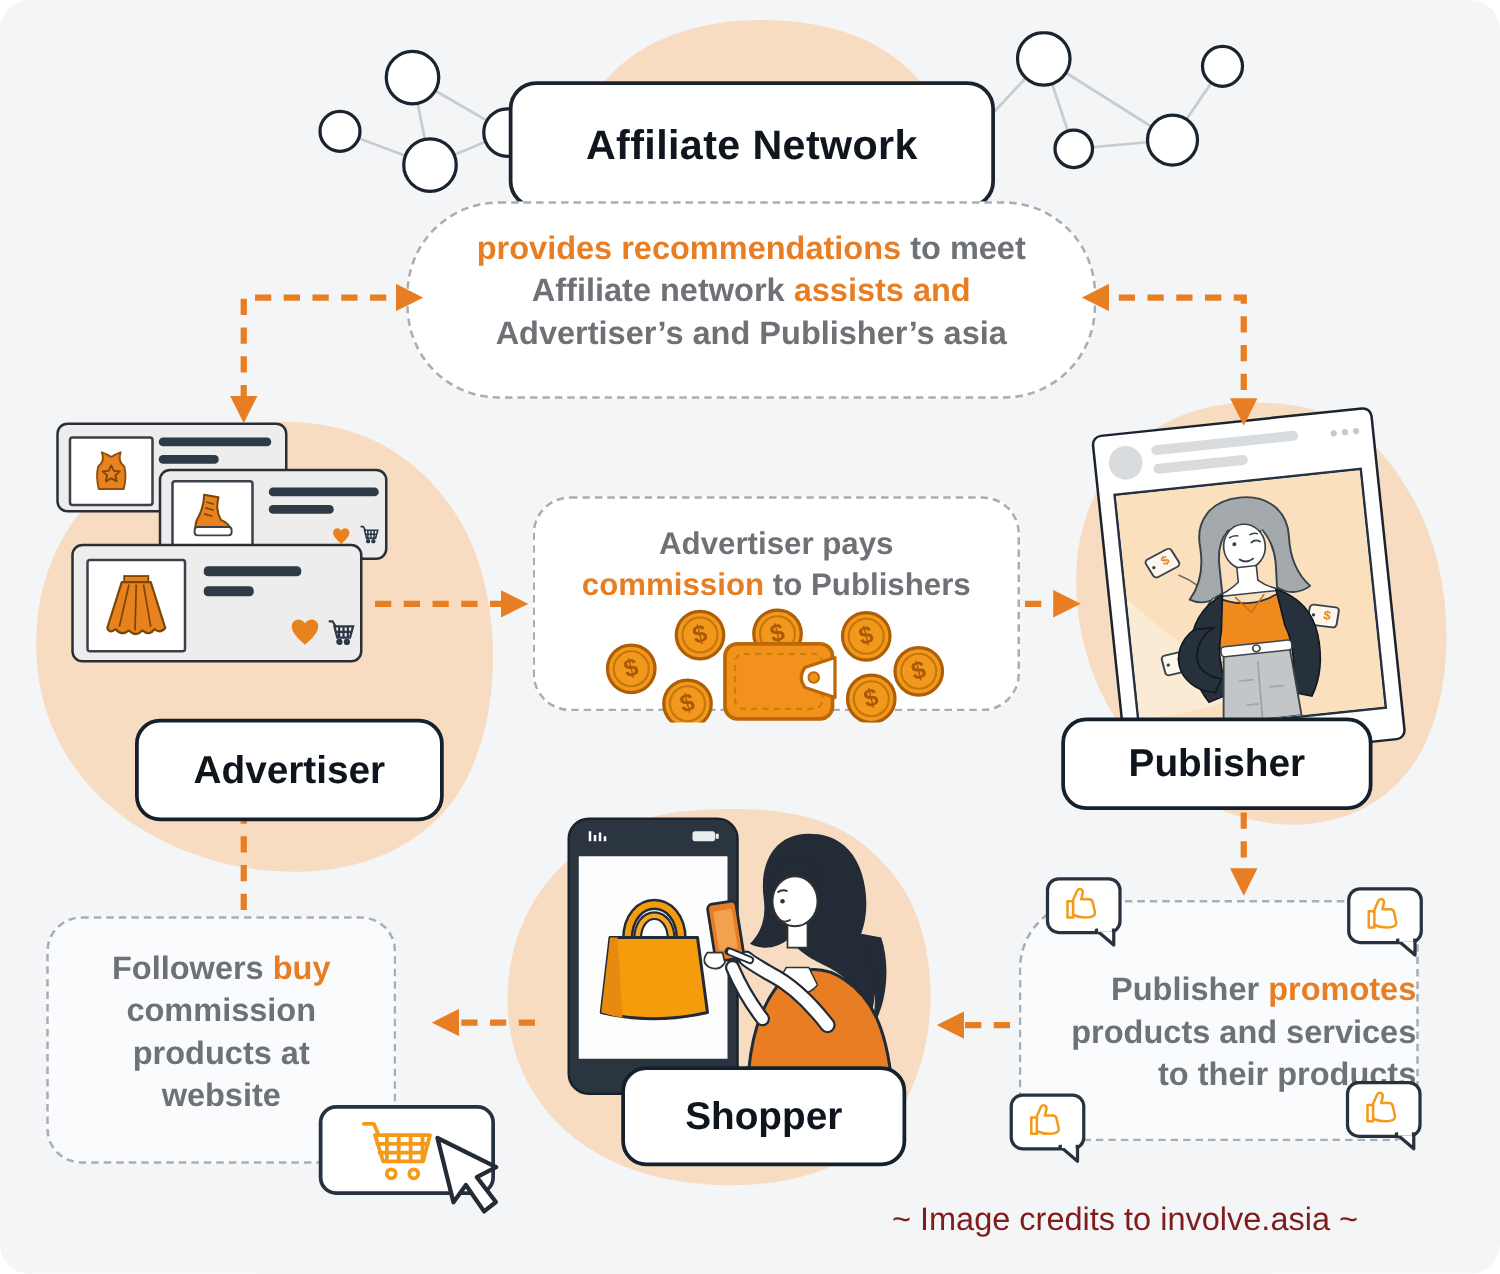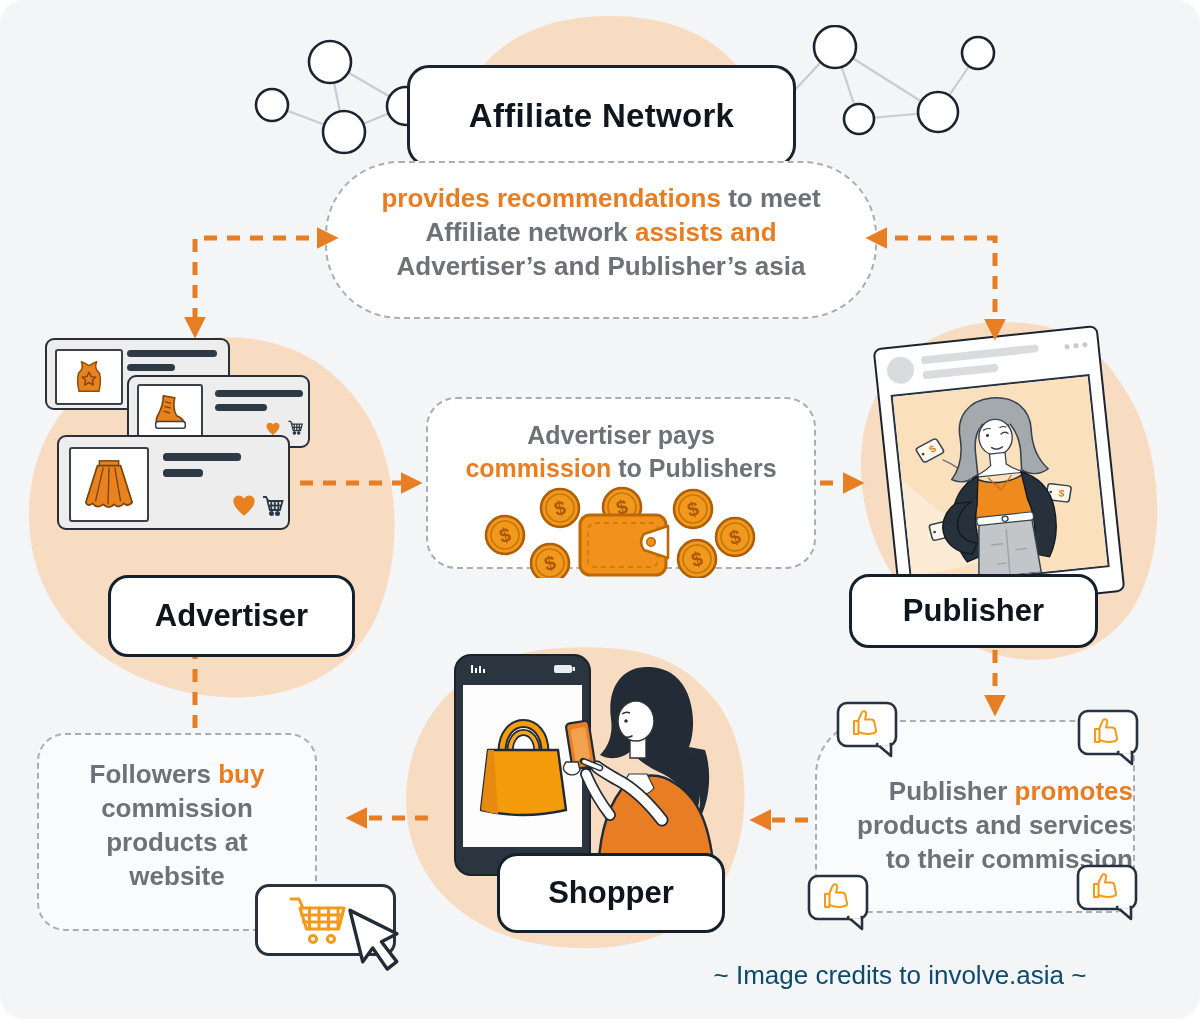--- a/index.html
+++ b/index.html
@@ -47,21 +47,21 @@
         transform:rotate(-6deg);z-index:5;box-sizing:border-box;}
   .post .avatar{position:absolute;left:10px;top:9px;width:27px;height:27px;border-radius:50%;background:#D9DCDE;}
   .post .pbar{position:absolute;background:#D9DCDE;border-radius:4px;height:8px;}
   .post .dots{position:absolute;right:10px;top:14px;display:flex;gap:4px;}
   .post .dots i{width:5px;height:5px;border-radius:50%;background:#C6CACD;}
   .photo{position:absolute;left:11px;top:46px;right:11px;bottom:24px;border:2px solid #273240;overflow:hidden;}
 
   
   .cart-button{left:255px;top:884px;width:135px;height:66px;background:#fff;border:3px solid #273240;
                border-radius:14px;z-index:11;display:flex;align-items:center;}
-  .credits{left:620px;top:960px;width:560px;text-align:center;font-size:26px;color:#0c4a6e;z-index:10;}
+  .credits{left:620px;top:960px;width:560px;text-align:center;font-size:26px;color:#7f1d1d;z-index:10;}
   .thumb-bubble{position:absolute;z-index:6;}
   .arrows{left:0;top:0;z-index:9;pointer-events:none;}
   .bgsvg{left:0;top:0;z-index:1;}
   .netsvg{z-index:2;}
   .wallet-svg{left:478px;top:476px;z-index:5;}
   .shopper-svg{left:450px;top:640px;z-index:6;}
   .cursor-svg{left:348px;top:901px;z-index:12;transform:rotate(-14deg);}
 </style>
 </head>
 <body>
@@ -318,21 +318,21 @@
       <path d="M212 180 C198 162 184 148 166 139 C159 135 152 131 147 127" fill="none" stroke="#212B36" stroke-width="13" stroke-linecap="round"></path>
       <path d="M212 180 C198 162 184 148 166 139 C159 135 152 131 147 127" fill="none" stroke="#FDFDFD" stroke-width="9.5" stroke-linecap="round"></path>
       <path d="M150 128 L133 121" stroke="#212B36" stroke-width="6.5" stroke-linecap="round"></path>
       <path d="M150 128 L134 121.5" stroke="#FDFDFD" stroke-width="3.6" stroke-linecap="round"></path>
     </g>
   </svg>
 
   <div class="abs bubble promotes-bubble">
     <div class="bl"><span>Publisher </span><span class="em">promotes</span></div>
     <div class="bl"><span>products and services</span></div>
-    <div class="bl"><span>to their commission</span></div>
+    <div class="bl"><span>to their products</span></div>
   </div>
 
   <svg class="thumb-bubble" style="left:836px;top:701px" width="62" height="57" viewBox="0 0 62 57">
     <rect x="2" y="2" width="58" height="43" rx="9" fill="#fff" stroke="#273240" stroke-width="2.6"></rect>
     <path d="M41 43 L55 43 L55 55 Z" fill="#fff" stroke="#273240" stroke-width="2.6" stroke-linejoin="round"></path>
     <rect x="42.5" y="41" width="11" height="3.4" fill="#fff"></rect>
     <g stroke="#F49A18" stroke-width="2" fill="none" stroke-linejoin="round" stroke-linecap="round">
       <path d="M18 20 h4.5 v13 H18 z"></path>
       <path d="M22.5 31 c5.5 2.4 11 2.4 15 1.3 c1.7 -.5 2.8 -2.2 2.4 -3.9 l-1.7 -7.6 c-.3 -1.4 -1.6 -2.4 -3 -2.4 h-6.2 l1.2 -5.3 c.3 -1.5 -.8 -2.9 -2.3 -2.9 c-1 0 -1.9 .6 -2.3 1.6 l-3.1 7.2"></path>
     </g>

